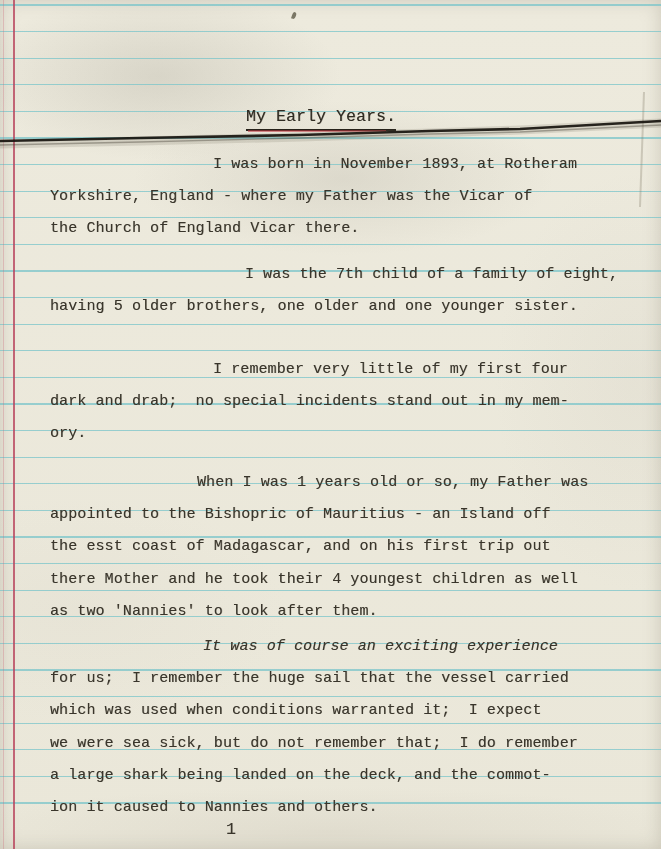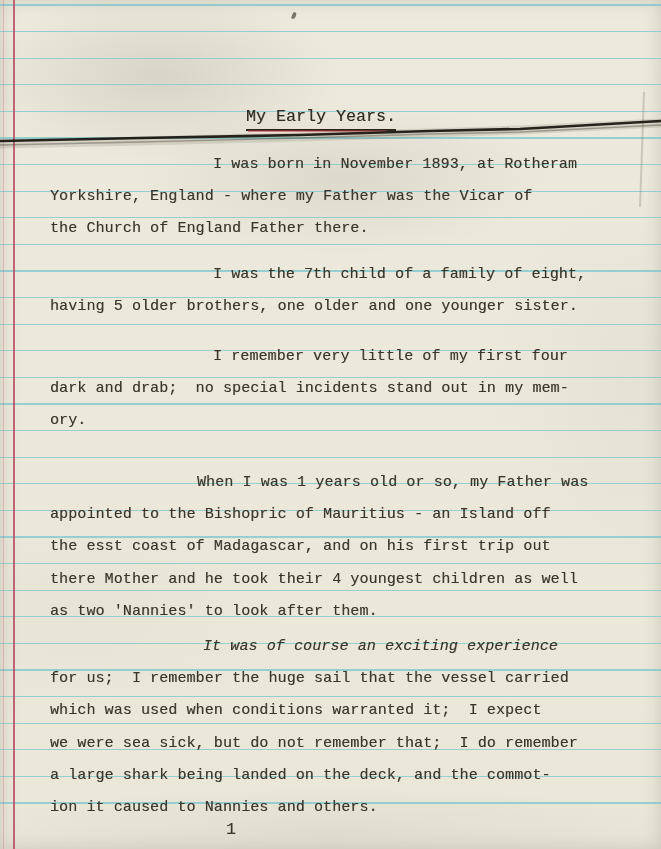--- a/index.html
+++ b/index.html
@@ -45,22 +45,22 @@
   }
   .title-wrap::after { content: ""; position: absolute; left: 2px; right: 10px;
     top: 24px; height: 1.6px; background: rgba(193,55,65,0.55); }
   .para { position: absolute; left: 50px; width: 600px; z-index: 2; }
   .line {
     white-space: pre; font-size: 15px; letter-spacing: 0.1px;
     line-height: 32.2px; height: 32.2px;
     text-shadow: 0.4px 0.4px 0 rgba(57,53,43,0.40);
   }
   .p1 { top: 149px; } .p1 .first { text-indent: 163px; }
-  .p2 { top: 259px; } .p2 .first { text-indent: 163px; }
-  .p3 { top: 341px; } .p3 .first { text-indent: 163px; }
+  .p2 { top: 259px; } .p2 .first { text-indent: 163px; text-align: center; }
+  .p3 { top: 354px; } .p3 .first { text-indent: 163px; }
   .p4 { top: 467px; } .p4 .first { text-indent: 147px; }
   .p5 { top: 631px; } .p5 .first { text-indent: 153px; font-style: italic; }
   .page-number { position: absolute; left: 226px; top: 820px; z-index: 2;
     font-size: 16.5px; line-height: 20px;
     text-shadow: 0.4px 0.4px 0 rgba(57,53,43,0.40); }
 </style>
 </head>
 <body>
 
 <div class="paper">
@@ -77,21 +77,21 @@
     <polyline points="0,145 140,142 300,138 430,134 520,132 661,125" fill="none" stroke="rgba(60,55,44,0.38)" stroke-width="1.4"></polyline>
   </svg>
 
   <div class="title-wrap">
     <span class="title-text">My Early Years.</span>
   </div>
 
   <div class="para p1">
     <div class="line first">I was born in November 1893, at Rotheram</div>
     <div class="line">Yorkshire, England - where my Father was the Vicar of</div>
-    <div class="line">the Church of England Father there.</div>
+    <div class="line">the Church of England Vicar there.</div>
   </div>
 
   <div class="para p2">
     <div class="line first">I was the 7th child of a family of eight,</div>
     <div class="line">having 5 older brothers, one older and one younger sister.</div>
   </div>
 
   <div class="para p3">
     <div class="line first">I remember very little of my first four</div>
     <div class="line">dark and drab;  no special incidents stand out in my mem-</div>

